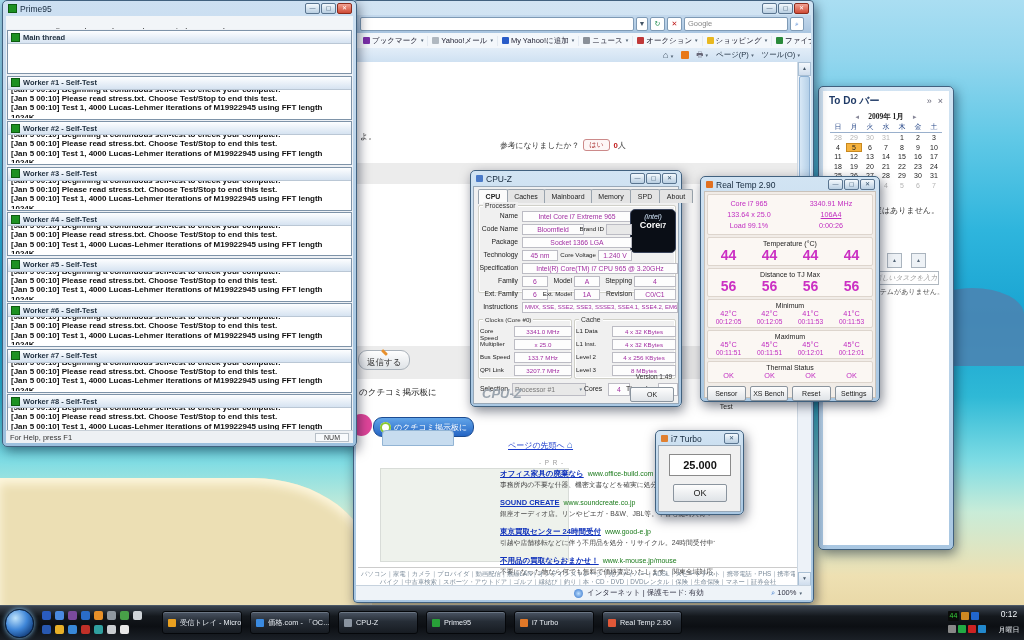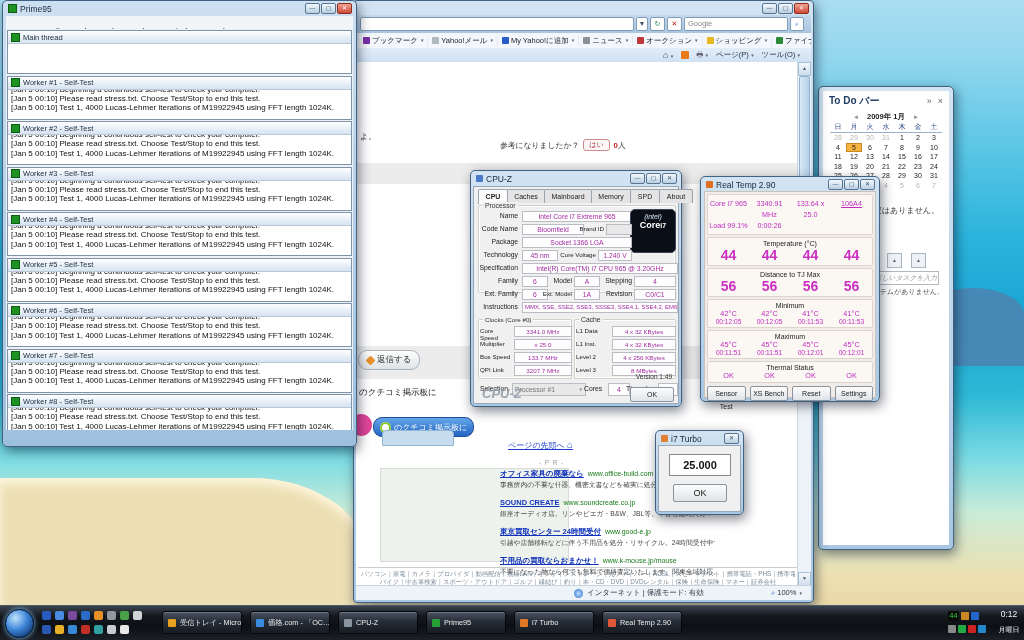--- a/index.html
+++ b/index.html
@@ -23,21 +23,21 @@
   .wb{width:13px;height:9px;border:1px solid #5a7590;border-radius:2px;
     background:linear-gradient(#f4f9fd,#b9cfe2);font-size:6px;line-height:8px;text-align:center;color:#33506b;}
   .wb.close{background:linear-gradient(#f2a293,#cf4a35);color:#fff;border-color:#8d2b1c;}
   .ico{display:inline-block;width:8px;height:8px;border-radius:1px;}
   
   .menu{height:13px;background:#f2f5f8;border-bottom:1px solid #d4dce4;display:flex;
     align-items:flex-end;padding:8px 4px;font-size:8.5px;color:#222;font-style:italic;}
   .menu span{padding:0 7px;}
   .mdi{position:absolute;left:3px;right:3px;top:28px;bottom:16px;background:#eef1f5;
     padding:1px;overflow:hidden;}
-  .mdichild{height:42px;margin-bottom:1.5px;border:1px solid #7e93a8;background:#fff;overflow:hidden;}
+  .mdichild{height:42px;margin-bottom:1.5px;border:1px solid #7e93a8;background:#fff;overflow:hidden;font-weight:bold;}
   .mtbar{height:12px;background:linear-gradient(#fdfeff,#d6e3f1);border-bottom:1px solid #bac7d5;
     display:flex;align-items:center;gap:3px;padding:0 3px;font-size:7.5px;color:#1c2c3c;}
   .p95i{width:7px;height:7px;background:#1d9122;border:1px solid #0d5c11;}
   .mbody{padding:0 3px;font-size:8px;line-height:9.4px;color:#101010;height:28px;overflow:hidden;}
   .clipline{margin-top:-5px;}
   .sbar{position:absolute;left:3px;right:3px;bottom:3px;height:12px;background:#eef1f4;
     border-top:1px solid #c8d0d8;font-size:7.5px;color:#333;display:flex;align-items:center;padding:0 4px;}
   .numbox{margin-left:auto;border:1px solid #b8c0c8;background:#f8fafc;padding:0 8px;font-size:7px;}
   
   #ie{left:353px;top:0;width:459px;height:601px;border-radius:4px;}
@@ -58,21 +58,21 @@
   .iescroll{position:absolute;right:2px;top:61px;bottom:16px;width:13px;background:#edf2f8;
     border-left:1px solid #cdd8e3;}
   .sarr{height:12px;background:linear-gradient(#f4f8fc,#cfdded);border:1px solid #a9bfd4;
     font-size:5px;text-align:center;line-height:11px;color:#456;}
   .sthumb{position:absolute;left:1px;right:1px;top:14px;height:118px;border:1px solid #8fb2d4;
     border-radius:2px;background:linear-gradient(90deg,#d8e8f6,#b5d0e8);}
   .iestatus{position:absolute;left:2px;right:2px;bottom:2px;height:14px;background:#eef3f8;
     border-top:1px solid #c6d2de;font-size:7.5px;color:#334;display:flex;align-items:center;}
   .band{position:absolute;left:0;right:0;background:#ececec;}
   .pill{border:1px solid #aab2ba;border-radius:9px;background:linear-gradient(#fefefe,#dfe3e7);
-    font-size:8.5px;color:#333;display:flex;align-items:center;gap:3px;padding:0 8px;}
+    font-size:8.5px;color:#333;display:flex;align-items:center;gap:3px;padding:0 8px;flex-direction:column;}
   .pencil{width:7px;height:7px;background:#e8912d;border-radius:1px;transform:rotate(45deg);}
   .bluepill{border:1px solid #1c4c92;border-radius:9px;color:#fff;font-size:8px;
     background:linear-gradient(#63a6e9,#2565c4);display:flex;align-items:center;gap:3px;padding:0 6px;}
   .adt{font-size:7.5px;font-weight:bold;color:#1133bb;text-decoration:underline;}
   .adu{font-size:7px;color:#1a7a1a;margin-left:4px;}
   .add{font-size:6.8px;color:#444;white-space:nowrap;overflow:hidden;}
   .ftr{font-size:6.3px;color:#7a8a99;text-align:center;white-space:nowrap;overflow:hidden;}
   
   #cpuz{left:470px;top:170px;width:210px;height:235px;}
   .dlg{position:absolute;left:2px;right:2px;top:15px;bottom:2px;background:#f0f0f0;
@@ -86,21 +86,21 @@
   .fld{position:absolute;height:9px;border:1px solid #bcbcc4;background:#fdfdfd;
     font-size:6.8px;line-height:9px;color:#a22ea2;padding:0 2px;overflow:hidden;white-space:nowrap;}
   .fld.dis{background:#e8e8e8;color:#999;}
   #badge{position:absolute;left:156px;top:22px;width:44px;height:42px;background:#0a0e16;
     border-radius:5px;border:1px solid #39435a;color:#fff;text-align:center;}
   
   #rt{left:700px;top:176px;width:178px;height:224px;}
   .rtin{position:absolute;left:3px;right:3px;top:14px;bottom:3px;background:#f1ece7;
     border:1px solid #c9c2ba;padding:2px;}
   .rtg{border:1px solid #ddd5cd;background:#fbf7f3;border-radius:2px;margin-bottom:2px;}
-  .rt3{display:grid;grid-template-columns:1fr 1fr 1fr 1fr;font-size:7.2px;color:#c02cc0;text-align:center;}
+  .rt3{display:grid;grid-template-columns:1fr 1fr;font-size:7.2px;color:#c02cc0;text-align:center;}
   .rt4{display:grid;grid-template-columns:1fr 1fr 1fr 1fr;text-align:center;}
   .rtlbl{font-size:7px;color:#222;text-align:center;}
   .rtbig{font-size:14px;font-weight:bold;color:#cb30c3;}
   .rtsm{font-size:7.3px;color:#c02cc0;}
   .rtt{font-size:6.6px;color:#c02cc0;}
   .btn{border:1px solid #8a949e;border-radius:2px;background:linear-gradient(#fdfdfd,#dfe3e7);
     font-size:7px;color:#222;text-align:center;}
   
   #todo{left:818px;top:86px;width:134px;height:462px;}
   .tdin{position:absolute;left:4px;right:4px;top:4px;bottom:4px;background:#fff;overflow:hidden;}
@@ -269,21 +269,21 @@
 </div>
 
 <div class="win" id="todo" style="z-index:8;">
   <div class="tdin">
     <div style="display:flex;align-items:center;padding:3px 6px 2px 6px;">
       <span style="font-size:10px;font-weight:bold;color:#1f3a66;">To Do バー</span>
       <span style="margin-left:auto;font-size:9px;color:#667;">»</span>
       <span style="margin-left:6px;font-size:9px;color:#667;">×</span>
     </div>
     <div style="margin:2px 7px;">
-      <div style="display:flex;align-items:center;justify-content:center;gap:8px;font-size:7.5px;color:#222;">
+      <div style="display:flex;align-items:center;justify-content:center;gap:8px;font-size:7.5px;color:#222;font-family:Liberation Serif, serif;">
         <span style="color:#889;font-size:6px;">◄</span>
         <b>2009年 1月</b>
         <span style="color:#889;font-size:6px;">►</span>
       </div>
       <div class="cal7">
         <span class="cald">日</span>
           <span class="cald">月</span>
           <span class="cald">火</span>
           <span class="cald">水</span>
           <span class="cald">木</span>
@@ -648,20 +648,24 @@
             <span>Worker #8 - Self-Test</span>
           </div>
           <div class="mbody">
             <div class="clipline">[Jan 5 00:10] Beginning a continuous self-test to check your computer.</div>
             <div>[Jan 5 00:10] Please read stress.txt.  Choose Test/Stop to end this test.</div>
             <div>[Jan 5 00:10] Test 1, 4000 Lucas-Lehmer iterations of M19922945 using FFT length 1024K.</div>
           </div>
         </div>
     </div>
   </div>
+  <div class="sbar">
+    <span>For Help, press F1</span>
+    <span class="numbox">NUM</span>
+  </div>
 </div>
 
 <div id="tb">
   <div class="orb"></div>
   <div class="abs" style="left:42px;top:5px;display:flex;gap:4px;">
     <span class="qli" style="background: rgb(42, 92, 192);"></span>
       <span class="qli" style="background: rgb(74, 138, 224);"></span>
       <span class="qli" style="background: rgb(122, 74, 156);"></span>
       <span class="qli" style="background: rgb(42, 108, 200);"></span>
       <span class="qli" style="background: rgb(232, 144, 40);"></span>

